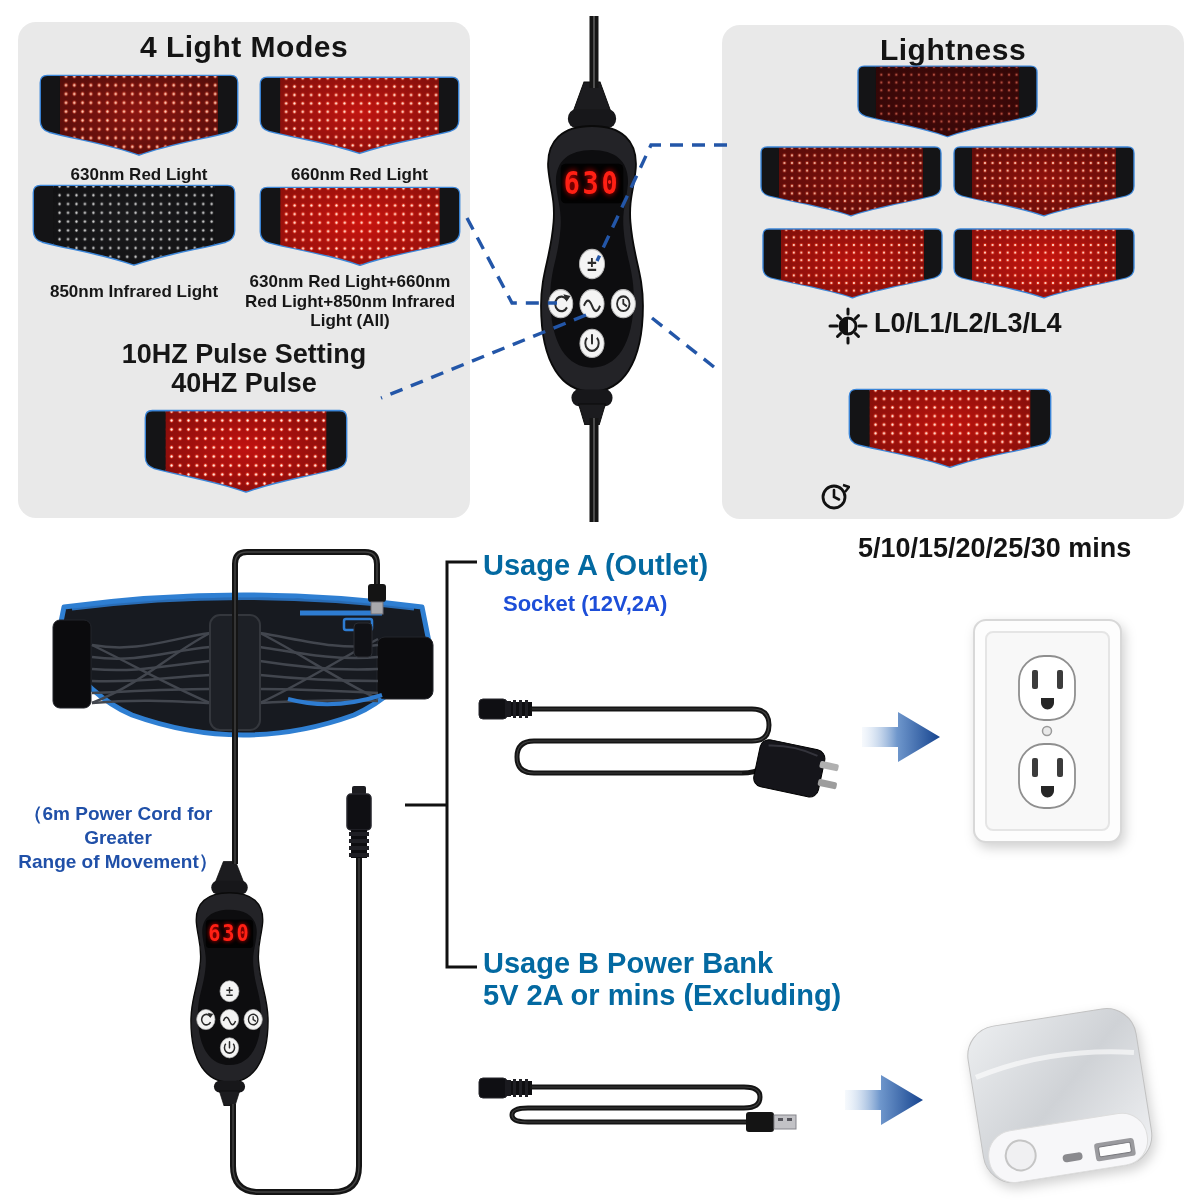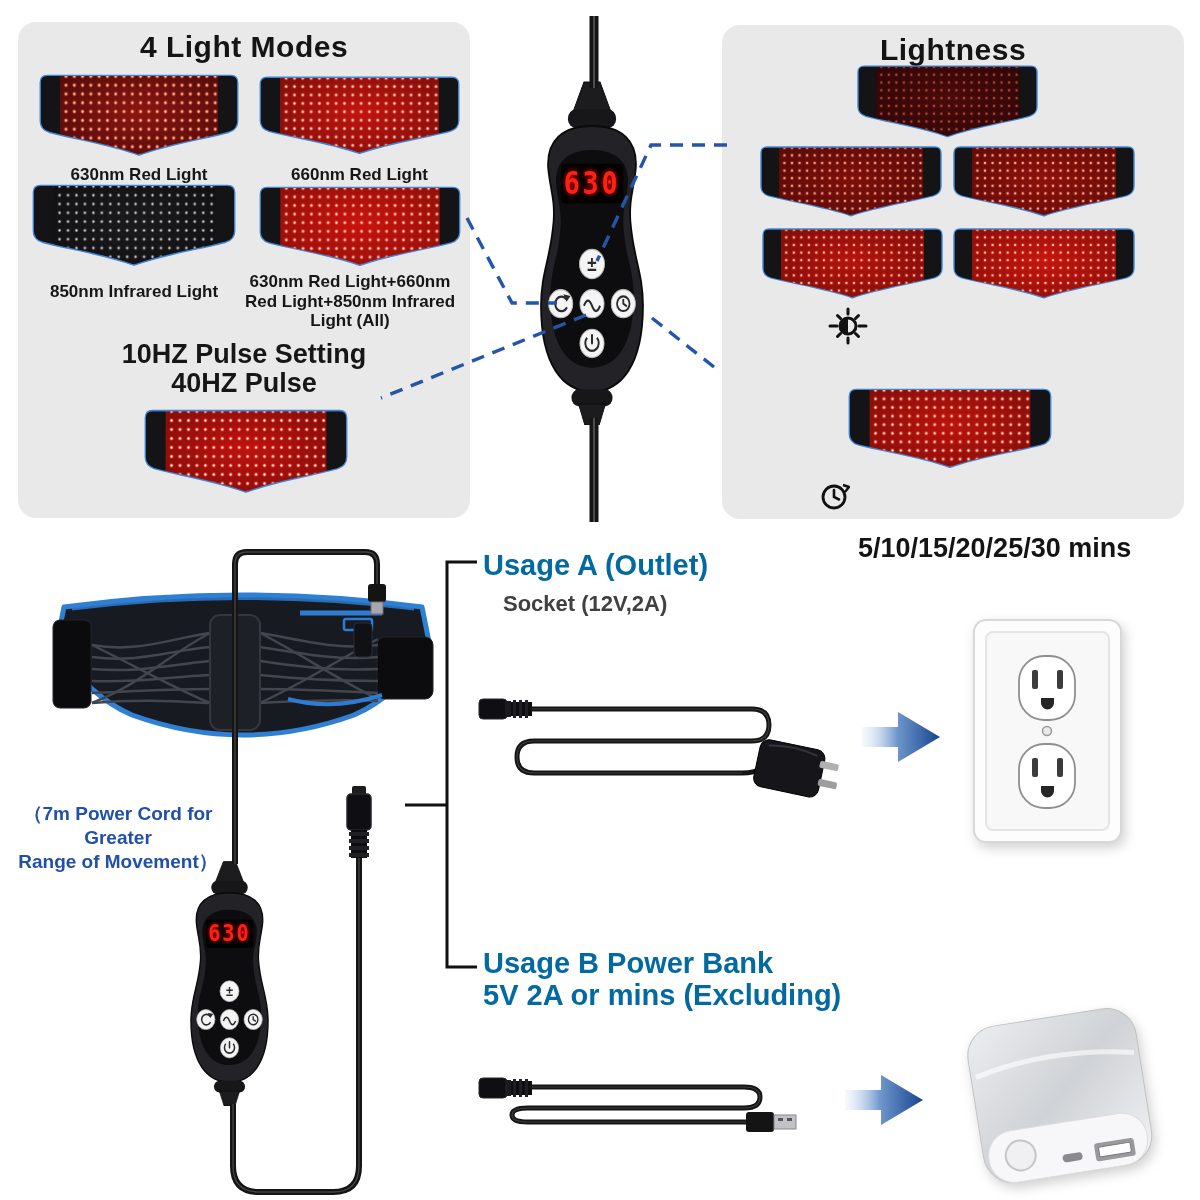--- a/index.html
+++ b/index.html
@@ -3,21 +3,21 @@
 <meta charset="utf-8">
 <style>
   html,body{margin:0;padding:0;background:#fff;font-family:"Liberation Sans",sans-serif;}
   #stage{position:relative;width:1200px;height:1200px;background:#fff;overflow:hidden;}
   .abs{position:absolute;}
   .panel{background:#e9e9e9;border-radius:18px;}
   .ptitle{font-weight:800;font-size:30px;color:#141414;text-align:center;letter-spacing:.5px;}
   .mlabel{font-weight:700;font-size:17px;color:#161616;text-align:center;white-space:pre-line;line-height:1.15;}
   .bigblk{font-weight:800;font-size:27px;color:#161616;text-align:center;line-height:1.08;}
   .blueh{font-weight:800;font-size:29px;color:#0369a1;line-height:1.1;}
-  .subh{font-weight:700;font-size:22px;color:#404040;}
+  .subh{font-weight:700;font-size:22px;color:#1d4ed8;}
   .note{font-weight:800;font-size:19px;color:#2050a8;text-align:center;line-height:1.25;}
   .lvl{font-weight:700;font-size:27px;color:#141414;}
   .belt svg,.ctrl svg,.gfx svg{display:block;width:100%;height:100%;}
 </style>
 </head>
 <body>
 
 <div id="stage">
 
   <div class="abs panel" style="left:18px;top:22px;width:452px;height:496px;">
@@ -289,20 +289,21 @@
             <line x1="20" y1="32" x2="20" y2="37"></line>
           <line x1="9.5" y1="9.5" x2="12.5" y2="12.5"></line>
             <line x1="27.5" y1="27.5" x2="30.5" y2="30.5"></line>
           <line x1="9.5" y1="30.5" x2="12.5" y2="27.5"></line>
             <line x1="27.5" y1="12.5" x2="30.5" y2="9.5"></line>
         </g>
         <circle cx="20" cy="20" r="8" fill="none" stroke="#111" stroke-width="3"></circle>
         <path d="M20,12 a8,8 0 0 0 0,16 Z" fill="#111"></path>
       </svg>
     </div>
+    <div class="abs lvl" style="left:152px;top:283px;">L0/L1/L2/L3/L4</div>
 
     <div class="abs belt" style="left:124px;top:361px;width:208px;height:86px;">
         <svg viewBox="0 0 320 130" preserveAspectRatio="none">
   <defs>
     <radialGradient id="bg10" cx=".5" cy=".45" r=".75">
       <stop offset="0" stop-color="#bb130e"></stop>
               <stop offset="1" stop-color="#7b0e09"></stop>
     </radialGradient>
     <pattern id="dp10" width="13" height="13" patternUnits="userSpaceOnUse">
       <circle cx="6.5" cy="6.5" r="3.1" fill="#ff4020" opacity="0.6"></circle>
@@ -386,21 +387,21 @@
       </g>
       <rect x="162" y="40" width="50" height="115" rx="10" fill="#1d2026" stroke="#34373d" stroke-width="2"></rect>
       <path d="M252,38 H334" stroke="#2e7cd1" stroke-width="5" fill="none"></path>
       <rect x="296" y="44" width="28" height="11" rx="2" fill="none" stroke="#2e7cd1" stroke-width="2.5"></rect>
       <path d="M240,124 Q285,136 334,120" stroke="#2e7cd1" stroke-width="4" fill="none"></path>
       <rect x="306" y="48" width="18" height="34" rx="4" fill="#101115" stroke="#2a2d33"></rect>
     </svg>
   </div>
 
   <div class="abs note" style="left:2px;top:802px;width:232px;">
-    <div>（7m Power Cord for Greater</div>
+    <div>（6m Power Cord for Greater</div>
     <div>Range of Movement）</div>
   </div>
 
   <div class="abs ctrl" style="left:172px;top:860px;width:115px;height:246px;">
       <svg viewBox="0 0 170 330" preserveAspectRatio="none">
   <polygon points="76,2 94,2 106,30 64,30" fill="#1c1c1f" stroke="#0a0a0a"></polygon>
   <rect x="58" y="28" width="54" height="18" rx="9" fill="#17171a"></rect>
   <path d="M85,44 C118,44 136,58 134,84 C132,104 126,114 128,136 C131,170 142,184 142,216 C142,272 118,298 85,298 C52,298 28,272 28,216 C28,184 39,170 42,136 C44,114 38,104 36,84 C34,58 52,44 85,44 Z" fill="#232327" stroke="#0a0a0a" stroke-width="2"></path>
   <path d="M85,44 C118,44 136,58 134,84 C132,104 126,114 128,136 C131,170 142,184 142,216 C142,272 118,298 85,298 C52,298 28,272 28,216 C28,184 39,170 42,136 C44,114 38,104 36,84 C34,58 52,44 85,44 Z" transform="translate(85,171) scale(0.82) translate(-85,-171)" fill="#0d0d0f"></path>
   <rect x="50" y="80" width="70" height="38" rx="5" fill="#020202"></rect>

